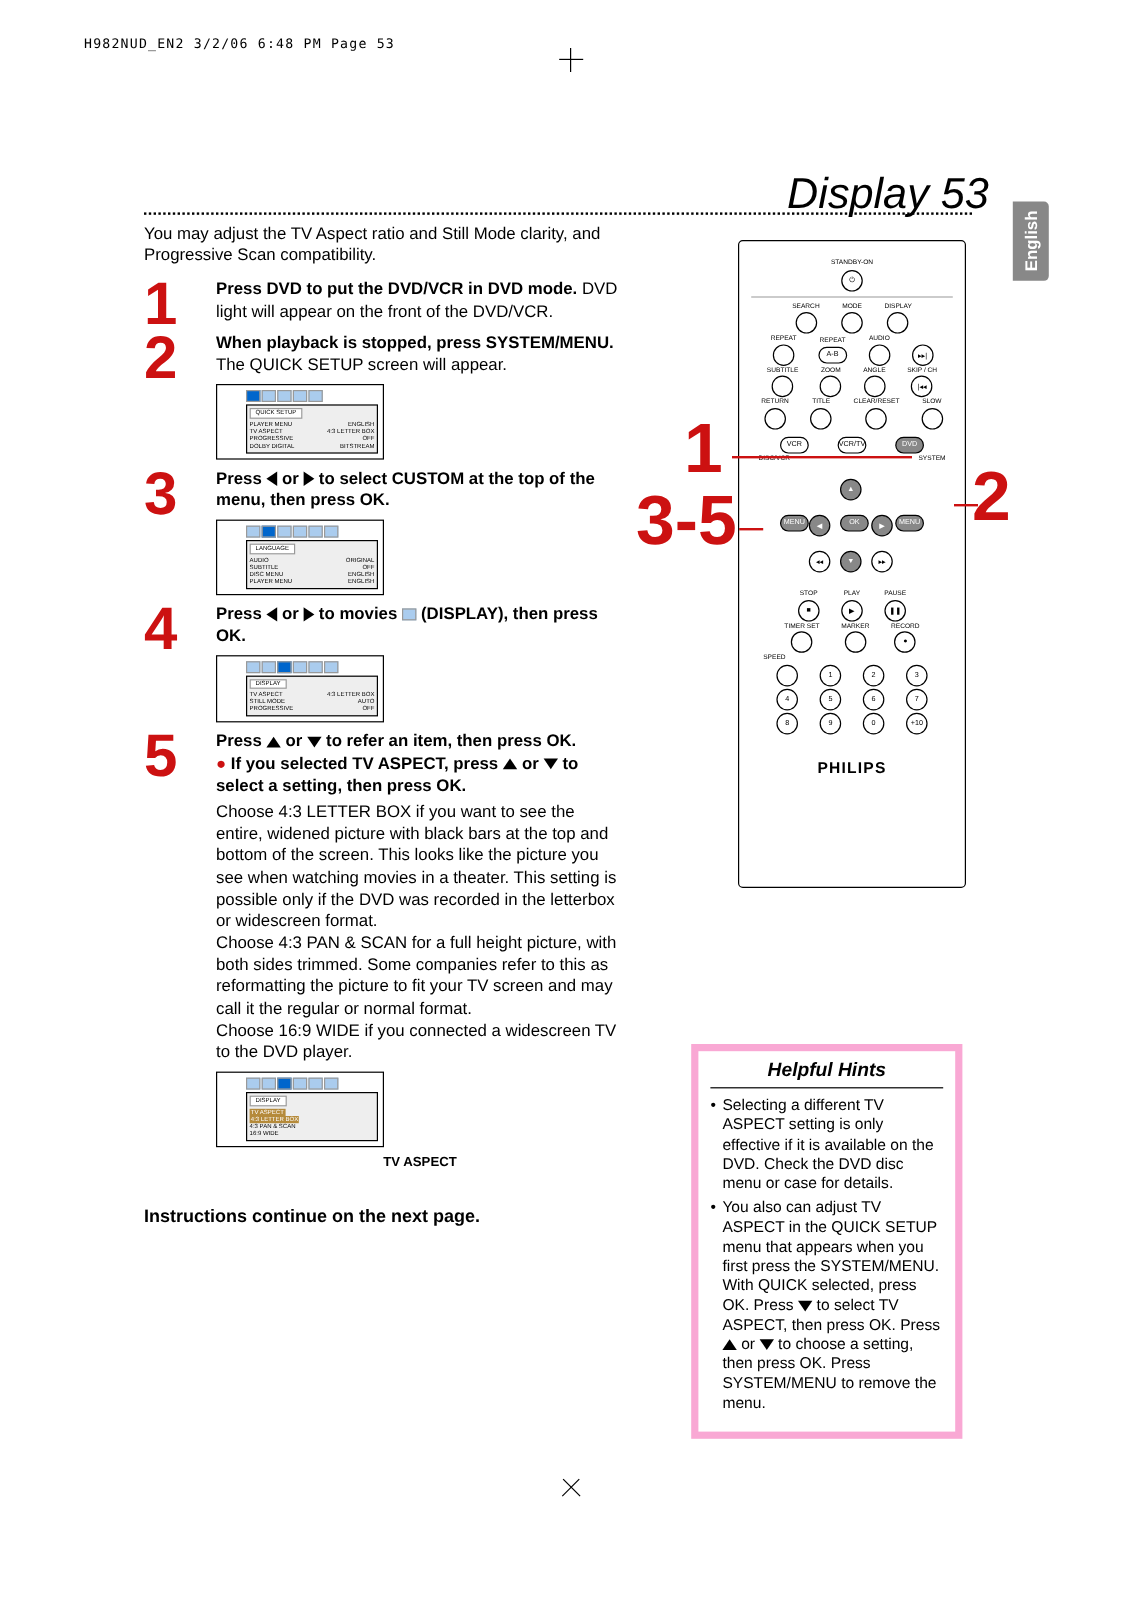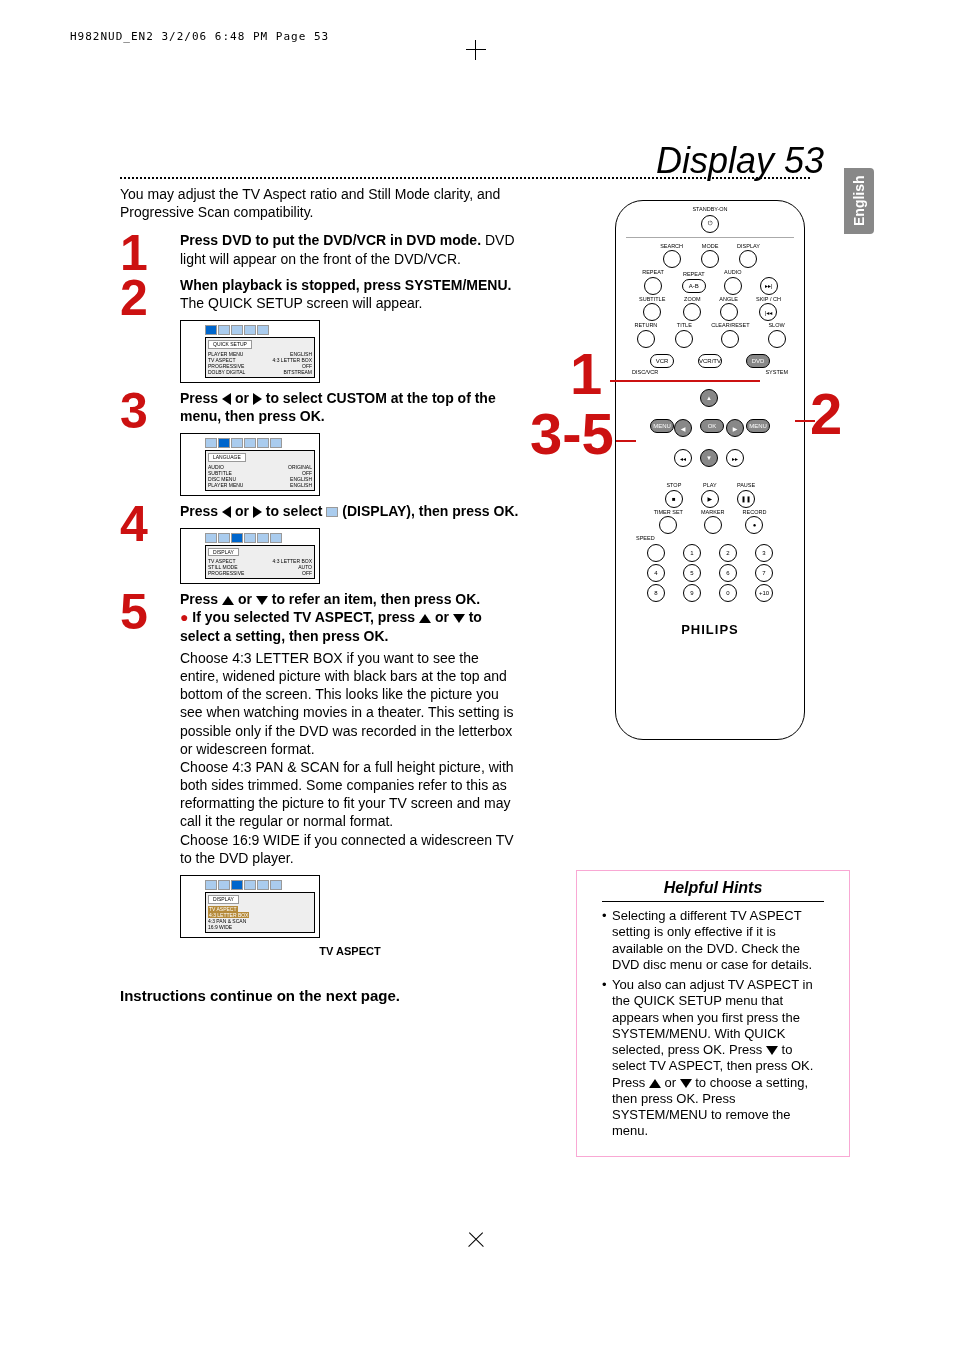--- a/index.html
+++ b/index.html
@@ -98,24 +98,24 @@
   .disp-icon { display:inline-block; width:12px; height:10px; border:1px solid #999; background:#ace; vertical-align:middle;}
 
   
   .remote {
     position: absolute;
     top: 200px;
     left: 615px;
     width: 190px;
     height: 540px;
     border: 1.5px solid #000;
-    border-radius: 28px;
+    border-radius: 4px;
     font-size: 6px;
     text-align: center;
-    padding: 6px 0;
+    padding: 16px 0;
   }
   .remote-inner {
     border-top: 1px solid #aaa;
     margin: 4px 10px;
     padding-top: 4px;
   }
   .rrow { display:flex; justify-content:center; gap:18px; margin:2px 0; align-items:center;}
   .rbtn { width:18px; height:18px; border:1px solid #000; border-radius:50%; display:flex; align-items:center; justify-content:center; font-size:6px; background:#fff;}
   .rbtn.oval { width:24px; height:14px; border-radius:8px;}
   .rlabel { font-size:5.5px; line-height:1; }
@@ -131,23 +131,23 @@
     font-weight:bold;
     color:#c11;
     font-family: Arial, sans-serif;
   }
   .callout-line { position:absolute; background:#c11; height:2px;}
 
   .hints {
     position:absolute;
     top:870px;
     left:576px;
-    width:274px;
-    border:1px solid #f9a8d4;
-    padding:8px 25px 12px;
+    width:226px;
+    border:6px solid #f9a8d4;
+    padding:8px 10px 12px;
     font-size:13px;
   }
   .hints-title {
     text-align:center;
     font-style:italic;
     font-weight:bold;
     font-size:16px;
     border-bottom:1px solid #000;
     padding-bottom:4px;
     margin-bottom:6px;
@@ -252,21 +252,21 @@
       <div class="osd-row">
           <span>PLAYER MENU</span>
           <span>ENGLISH</span>
         </div>
     </div>
   </div>
 
   <div class="step">
     <div class="step-num">4</div>
     <div class="step-body">
-      <b><span>Press </span><span class="tri left"></span><span> or </span><span class="tri right"></span><span> to select </span><span class="disp-icon"></span><span> (DISPLAY), then press OK.</span></b>
+      <b><span>Press </span><span class="tri left"></span><span> or </span><span class="tri right"></span><span> to movies </span><span class="disp-icon"></span><span> (DISPLAY), then press OK.</span></b>
     </div>
   </div>
   <div class="osd-box">
     <div class="osd-tabs">
         <div class="osd-tab"></div>
         <div class="osd-tab"></div>
         <div class="osd-tab sel"></div>
         <div class="osd-tab"></div>
         <div class="osd-tab"></div>
         <div class="osd-tab"></div>

